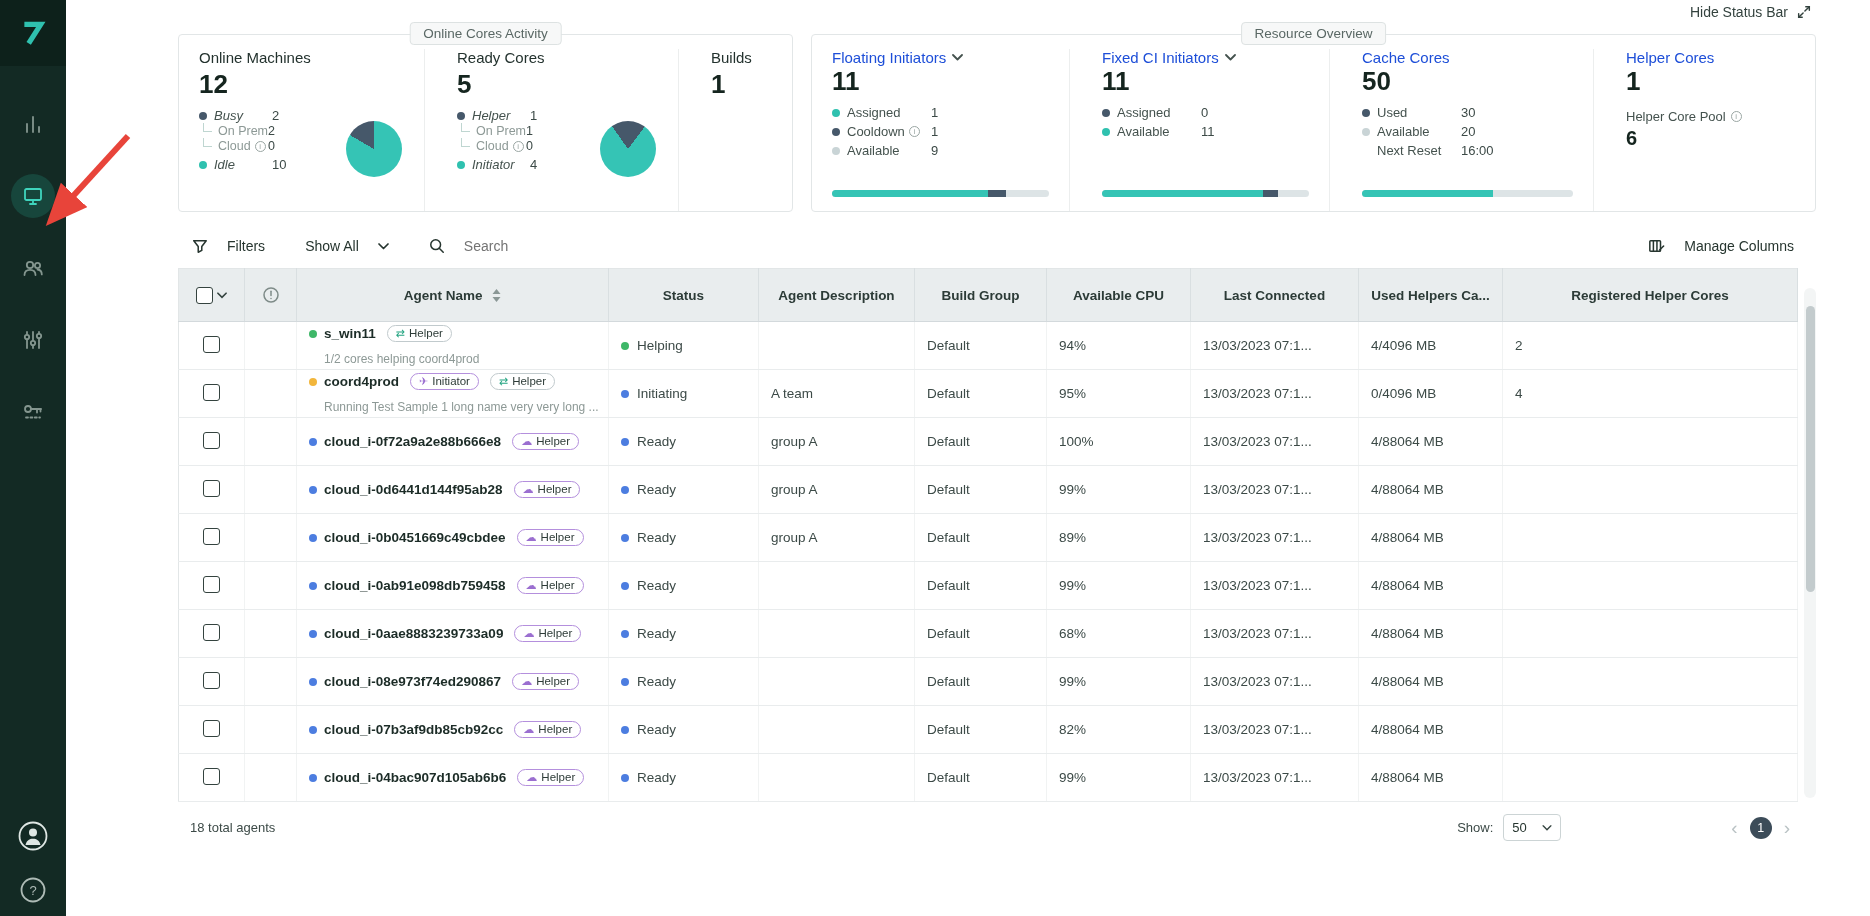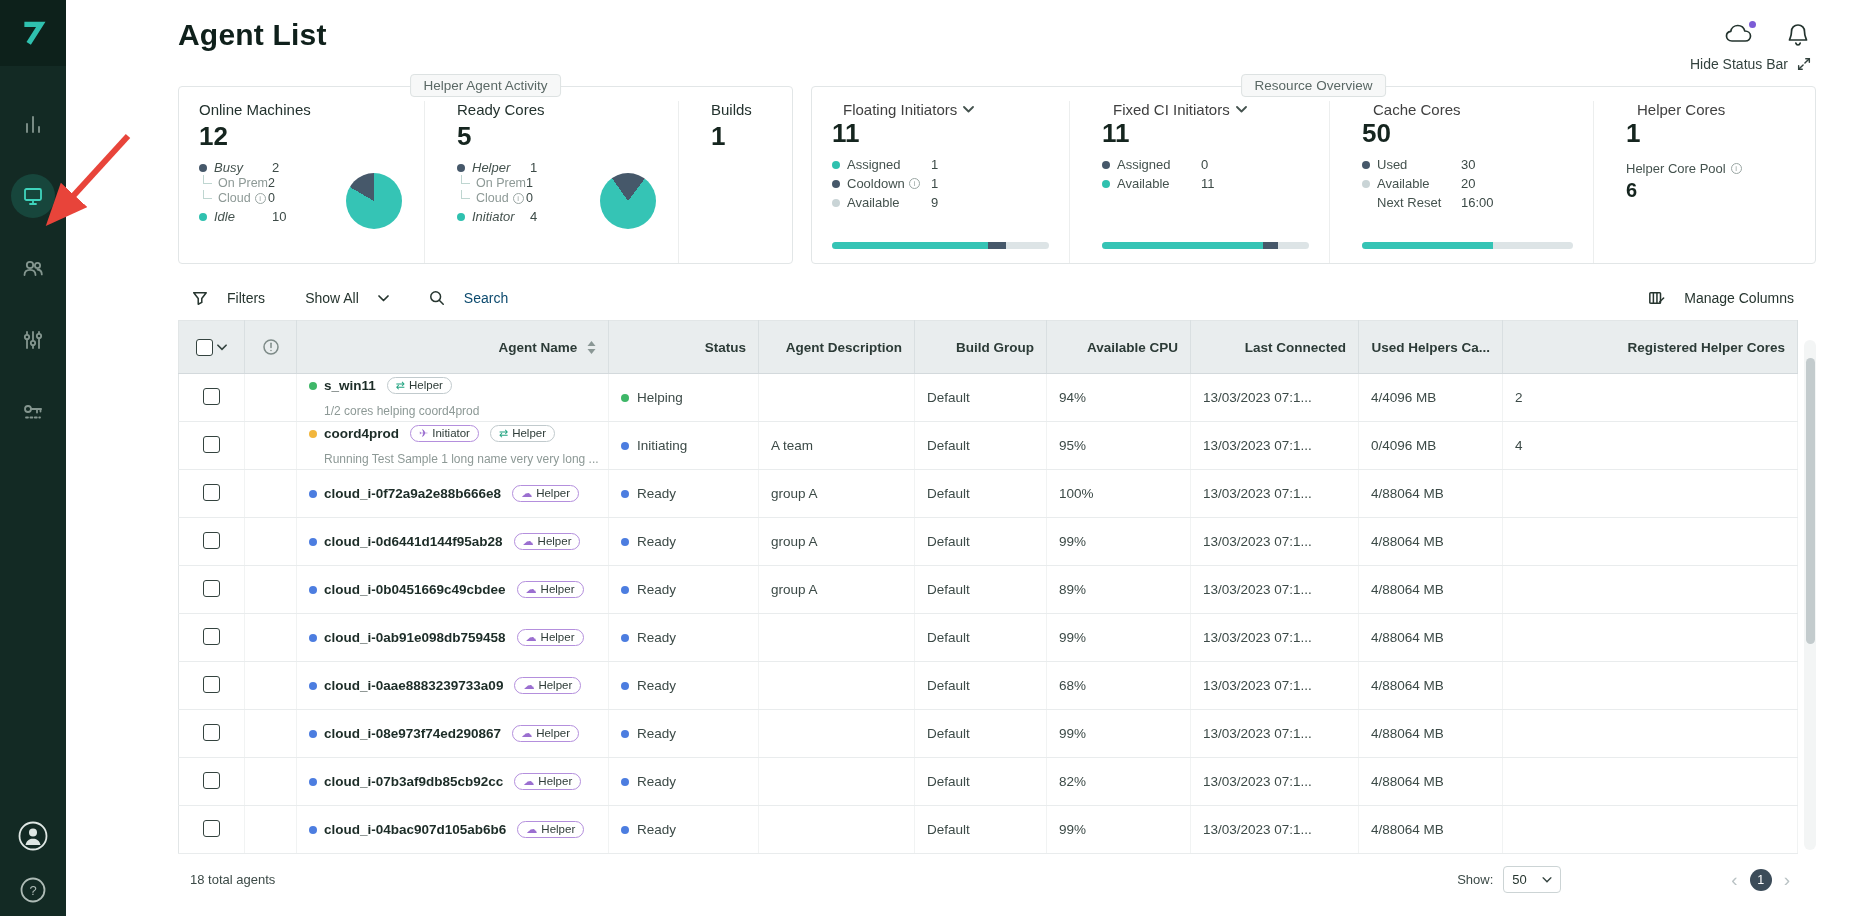--- a/index.html
+++ b/index.html
@@ -52,46 +52,46 @@
   .lbl2 { width:50px; display:flex; align-items:center; gap:4px; }
   .val { color:#3c4a47; }
   .info-i { width:11px; height:11px; border:1px solid #9aa6a3; border-radius:50%; display:inline-flex; align-items:center; justify-content:center; font-size:8px; color:#9aa6a3; flex-shrink:0; }
   .info-i::after { content:"i"; }
   .pie { position:absolute; width:56px; height:56px; border-radius:50%; right:22px; top:72px; }
   .pie-machines { background:conic-gradient(from 300deg, #46586a 0 60deg, #35c4b5 60deg 360deg); }
   .pie-cores { background:conic-gradient(from 325deg, #46586a 0 72deg, #35c4b5 72deg 360deg); }
   .col-machines { width:246px; } .col-cores { width:242px; } .col-builds { flex:1; }
 
   .r-title-row { display:flex; align-items:center; gap:6px; }
-  .r-title { font-size:15px; color:#404040; white-space:nowrap;margin-left:11px; }
+  .r-title { font-size:15px; color:#1d4ed8; white-space:nowrap; }
   .chev { stroke:#44524e; fill:none; stroke-width:1.8; stroke-linecap:round; stroke-linejoin:round; cursor:pointer; }
   .r-line { display:flex; align-items:center; font-size:13px; color:#44524e; margin-top:4px; }
   .r-line .dot { margin-right:7px; }
   .r-line .lbl { width:84px; display:flex; align-items:center; gap:4px; }
   .r-line.no-dot { padding-left:15px; }
   .r-col { padding-bottom:32px; }
   .bar { position:absolute; bottom:14px; left:20px; right:20px; height:7px; border-radius:4px; background:#dde4e6; overflow:hidden; display:flex; }
   .seg { height:100%; }
   .col-floating { width:258px; } .col-fixed { width:248px; } .col-cache { width:252px; } .col-helper { flex:1; }
   .pool-block { margin-top:12px; }
   .pool-label { display:flex; align-items:center; gap:5px; font-size:13px; color:#44524e; }
   .pool-value { font-size:20px; font-weight:bold; margin-top:3px; color:#15251f; }
 
   
   .toolbar { display:flex; align-items:center; gap:40px; margin:26px 0 14px 14px; font-size:14px; color:#26352f; }
   .tool { display:flex; align-items:center; gap:19px; cursor:pointer; }
   .tool svg { stroke:#26352f; fill:none; stroke-width:1.7; stroke-linecap:round; stroke-linejoin:round; }
-  .tool.search { color:#0c4a6e; }
+  .tool.search { color:#737373; }
   .toolbar .spacer { flex:1; }
   .tool.manage { margin-right:22px; }
 
   
   .table-wrap { position:relative; }
   table { width:calc(100% - 18px); border-collapse:collapse; table-layout:fixed; font-size:13.5px; border:1px solid #e2e6e7; }
-  thead th { background:#e9edee; height:38px; text-align:right; padding:17px 12px; font-weight:bold; color:#2c3b37; border-right:1px solid #d9dfe1; border-bottom:1px solid #d3d9dc; white-space:nowrap; overflow:hidden; }
+  thead th { background:#e9edee; height:38px; text-align:center; padding:17px 12px; font-weight:bold; color:#2c3b37; border-right:1px solid #d9dfe1; border-bottom:1px solid #d3d9dc; white-space:nowrap; overflow:hidden; }
   tbody td { height:48px; padding:0 12px; border-bottom:1px solid #e9eced; border-right:1px solid #f1f3f3; color:#3c4a47; white-space:nowrap; overflow:hidden; }
   .c-check, th.c-check { text-align:center; padding:0 6px; }
   .th-check { display:flex; align-items:center; justify-content:center; gap:4px; }
   .cb { width:17px; height:17px; border:1.8px solid #34433f; border-radius:3px; display:inline-block; background:#fff; cursor:pointer; }
   .name-line { display:flex; align-items:center; gap:7px; }
   .agent-name { font-weight:bold; color:#1c2c27; cursor:pointer; }
   .subtitle { margin-top:10px; padding-left:15px; font-size:12px; color:#8d9996; }
   .badge { display:inline-flex; align-items:center; gap:4px; border:1px solid #b48fdd; border-radius:10px; padding:1px 8px 2px; font-size:11.5px; color:#2e3c38; background:#fff; margin-left:4px; }
   .badge.gray { border-color:#c1cacd; }
   .bicon { font-size:11px; line-height:1; }
@@ -182,52 +182,35 @@
         <svg width="28" height="28" viewBox="0 0 28 28">
           <circle cx="14" cy="14" r="11.5" stroke="#aebbb6"></circle>
           <text x="14" y="19" text-anchor="middle" font-size="13" fill="#aebbb6" stroke="none" font-family="Liberation Sans, sans-serif">?</text>
         </svg>
       </div>
     </div>
   </aside>
 
   <main class="main">
 
-    <header class="page-header">
-      <h1>Agent List</h1>
-      <div class="top-icons">
-        <div class="top-icon">
-          <svg width="30" height="24" viewBox="0 0 30 24">
-            <path d="M8 19 C4.5 19 2.5 16.6 2.5 14 C2.5 11.5 4.3 9.6 6.8 9.3 C7.4 5.9 10.3 3.5 13.8 3.5 C17.2 3.5 20 5.8 20.8 9 C23.8 9 26.5 11 26.5 14 C26.5 16.8 24.3 19 21.3 19 Z"></path>
-          </svg>
-          <span class="cloud-badge"></span>
-        </div>
-        <div class="top-icon">
-          <svg width="24" height="26" viewBox="0 0 24 26">
-            <path d="M12 3 C8 3 5.5 6 5.5 9.5 C5.5 15 3.5 16.5 3.5 18 H20.5 C20.5 16.5 18.5 15 18.5 9.5 C18.5 6 16 3 12 3 Z"></path>
-            <path d="M9.8 21 C10.2 22.4 11 23 12 23 C13 23 13.8 22.4 14.2 21"></path>
-          </svg>
-        </div>
-      </div>
-    </header>
 
     <div class="hide-row">
       <span>Hide Status Bar</span>
       <svg width="16" height="16" viewBox="0 0 18 18">
         <path d="M11 3 H15 V7"></path>
           <line x1="15" y1="3" x2="10" y2="8"></line>
         <path d="M7 15 H3 V11"></path>
           <line x1="3" y1="15" x2="8" y2="10"></line>
       </svg>
     </div>
 
     <section class="cards">
 
       <div class="card card-activity">
-        <div class="card-tab">Helper Agent Activity</div>
+        <div class="card-tab">Online Cores Activity</div>
         <div class="card-cols">
           <div class="stat-col col-machines">
             <div class="stat-title">Online Machines</div>
             <div class="stat-value">12</div>
             <div class="stat-line">
               <span class="dot" style="background:#46586a"></span>
               <span class="lbl">Busy</span>
               <span class="val">2</span>
             </div>
             <div class="stat-sub">

